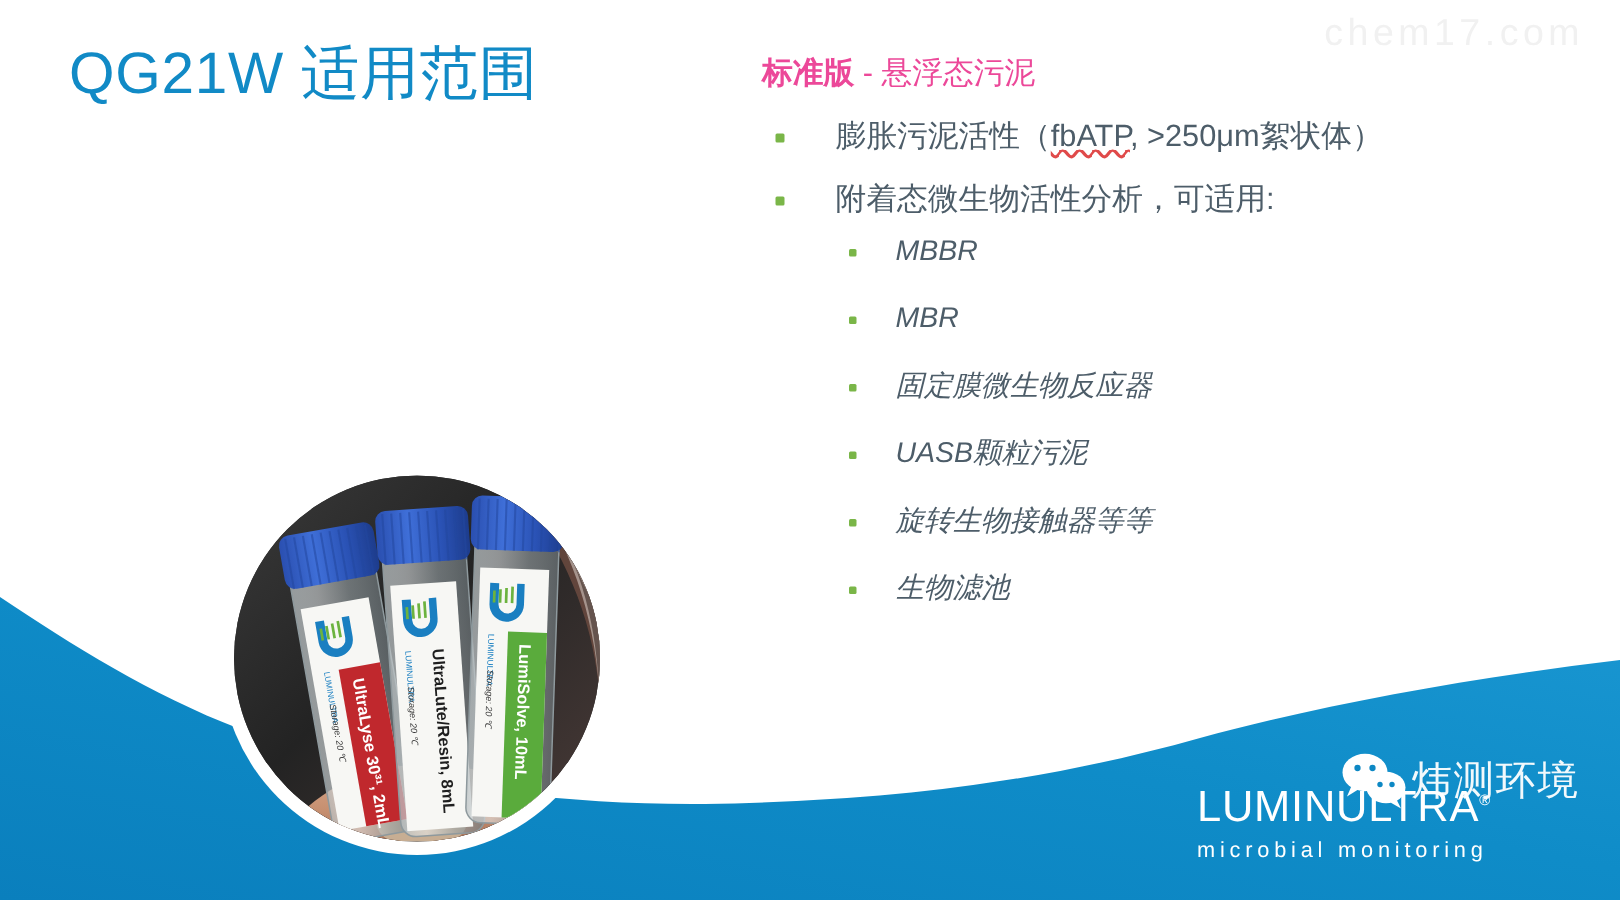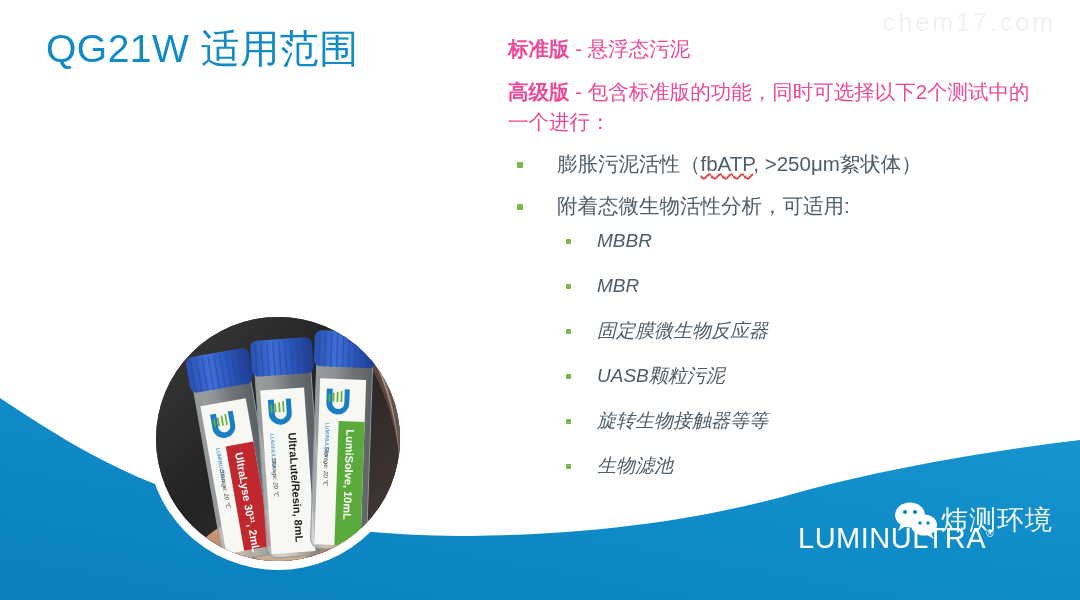--- a/index.html
+++ b/index.html
@@ -179,23 +179,20 @@
   <div id="title">QG21W 适用范围</div>
 
   <div id="wm-top">chem17.com</div>
 
   <div id="body-col">
 
     <div class="para">
       <span class="lead">标准版</span><span> - 悬浮态污泥</span>
     </div>
 
-    <div class="para">
-      <span class="lead">高级版</span><span> - 包含标准版的功能，同时可选择以下2个测试中的一个进行：</span>
-    </div>
 
     <ul class="lvl1">
 
       <li class="b1">
         <span class="dot1"></span>
         <span>膨胀污泥活性（</span><span class="misspell">fbATP</span><span>, &gt;250μm絮状体）</span>
       </li>
 
       <li class="b1">
         <span class="dot1"></span>
@@ -363,20 +360,21 @@
         <rect x="182" y="104" width="26" height="124" fill="#5aab3c"></rect>
         <text x="190" y="112" font-family="'Liberation Sans',sans-serif" font-size="11" font-weight="bold" fill="#ffffff" transform="rotate(90 190 112)">LumiSolve, 10mL</text>
       </g>
     </svg>
   </div>
 
   <div id="logo">
     <div id="logo-main">
       <span>LUMINULTRA</span><span id="logo-reg">®</span>
     </div>
+    <div id="logo-sub">microbial  monitoring</div>
   </div>
 
   <div id="wm-wechat">
     <svg id="wm-wechat-icon" width="46" height="40" viewBox="0 0 46 40">
       <ellipse cx="17" cy="15" rx="15" ry="12.5" fill="#ffffff"></ellipse>
       <path d="M8,24 L5,31 L13,26 Z" fill="#ffffff"></path>
       <circle cx="12" cy="12" r="2.1" fill="#0d88c4"></circle>
       <circle cx="22" cy="12" r="2.1" fill="#0d88c4"></circle>
       <ellipse cx="31" cy="25" rx="13" ry="10.5" fill="#ffffff"></ellipse>
       <path d="M38,33 L41,39 L34,35 Z" fill="#ffffff"></path>

